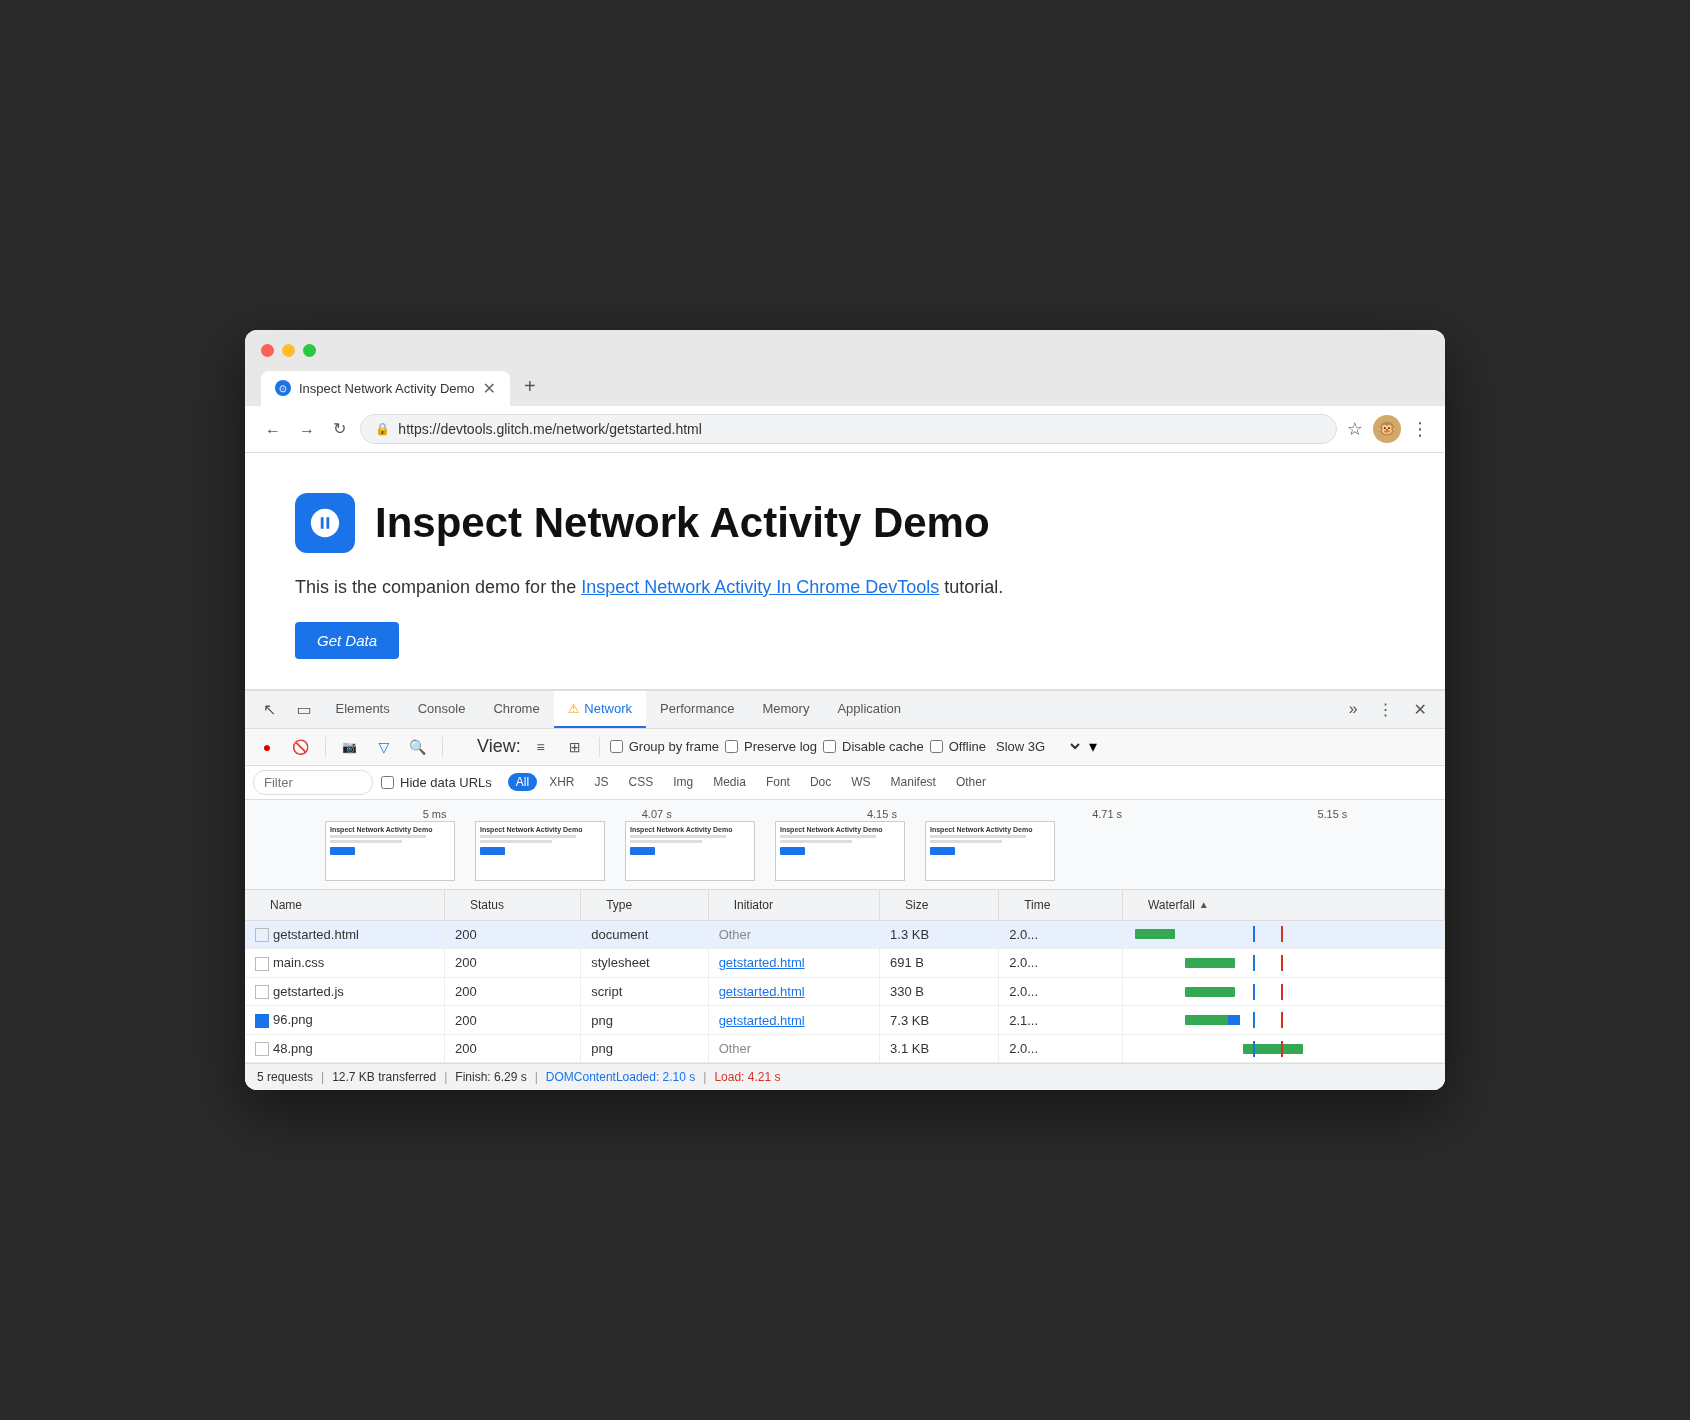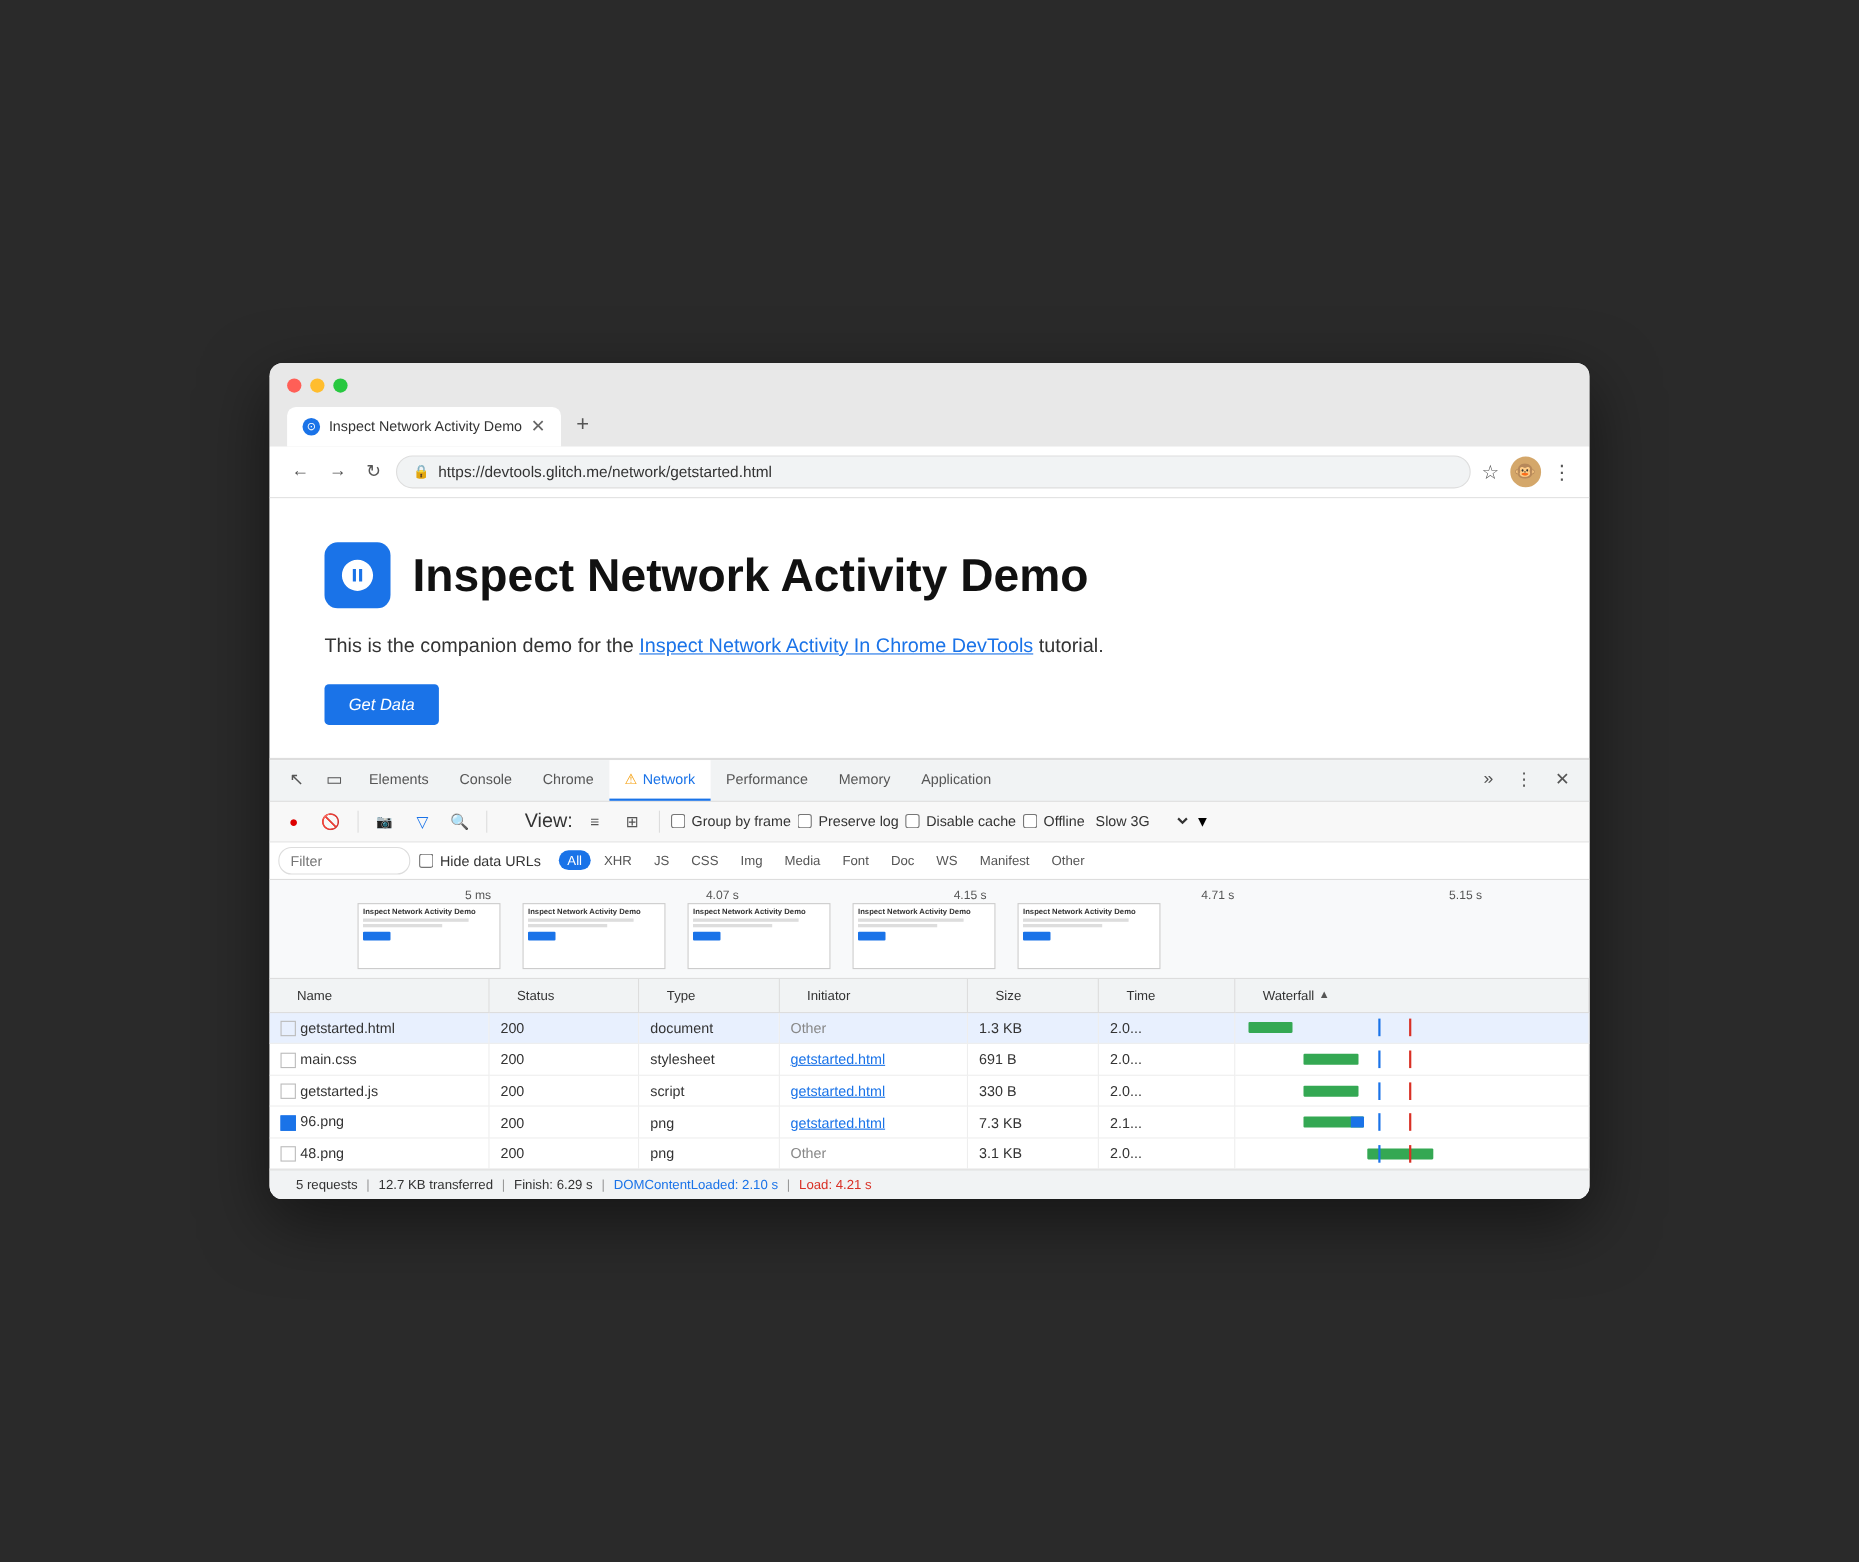--- a/index.html
+++ b/index.html
@@ -414,21 +414,21 @@
     }
     .waterfall-th-container {
       display: flex;
       align-items: center;
       gap: 4px;
     }
     .sort-arrow { font-size: 10px; color: #555; }
     .status-bar {
       background: #f1f3f4;
       border-top: 1px solid #ddd;
-      padding: 6px 24px;
+      padding: 6px 12px;
       font-size: 12px;
       color: #333;
       display: flex;
       gap: 4px;
       align-items: center;
     }
     .status-bar .dom-loaded { color: #1a73e8; }
     .status-bar .load-time { color: #d93025; }
     .separator-pipe { color: #999; margin: 0 4px; }
   </style>

